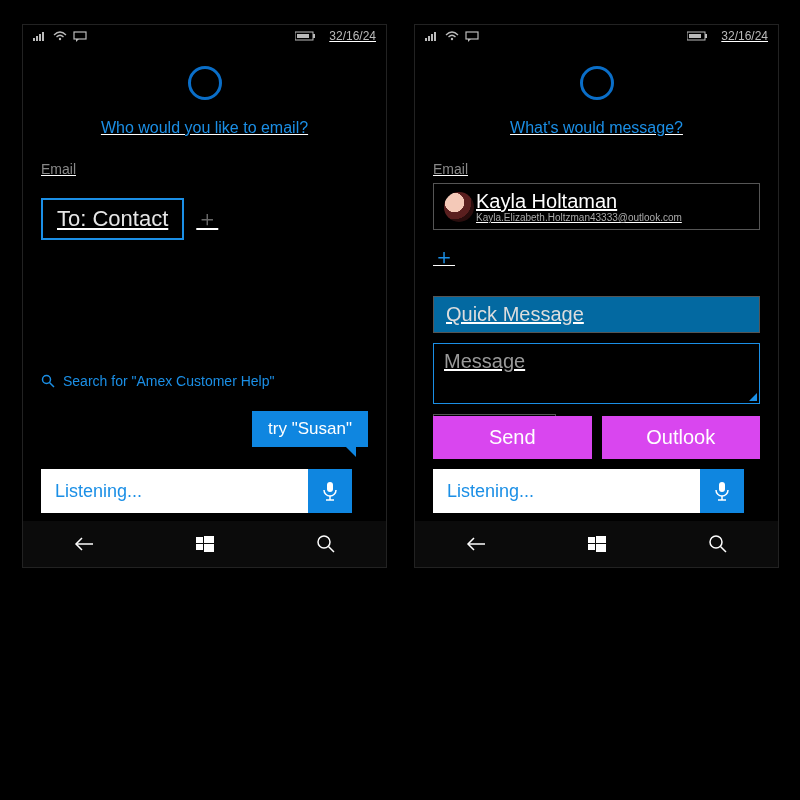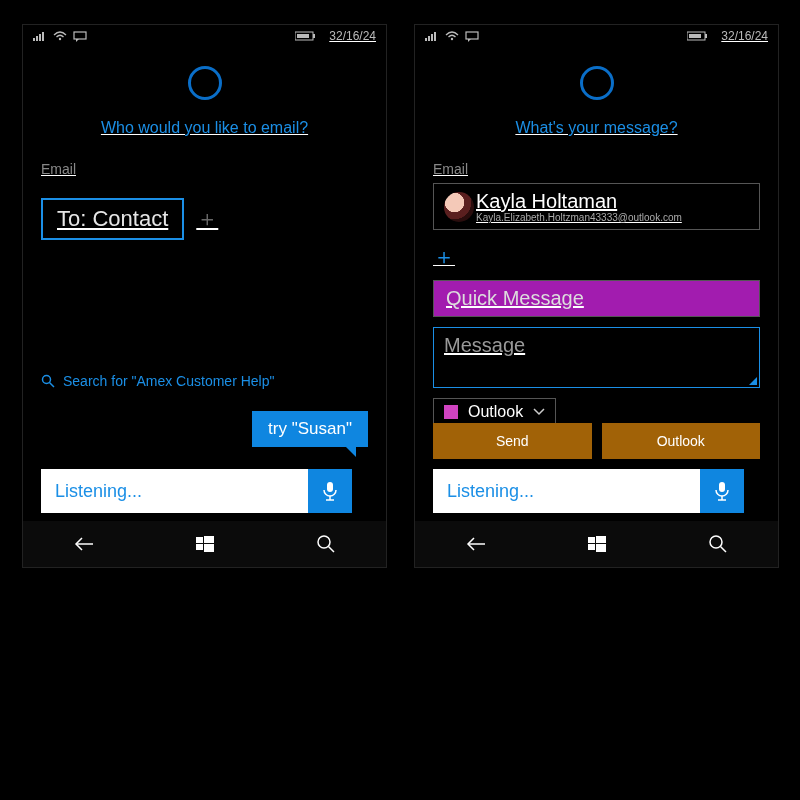--- a/index.html
+++ b/index.html
@@ -70,22 +70,22 @@
     background: #000;
   }
   .plus-icon { color:#666; font-size:22px; font-weight:300; cursor:pointer; }
 
   
   .field-box {
     border: 1px solid #555;
     padding: 6px 12px;
     font-size: 20px;
     color: #ddd;
-    margin: 0 18px 10px;
-    background:#a21caf;
+    margin: 16px 18px 10px;
+    background:#0369a1;
   }
   .msg-box {
     border:1px solid #1b8fe6;
     margin:0 18px 10px;
     padding:6px 10px 30px;
     color:#999; font-size:20px;
     position:relative;
     background:#000;
   }
   .msg-box .resize {
@@ -153,22 +153,22 @@
     background:#0b0b0b; display:flex; justify-content:space-around; align-items:center;
   }
   .navbar .navbtn{ width:40px;height:40px;display:flex;align-items:center;justify-content:center;cursor:pointer;}
 
   
   .btn-row{
     position:absolute; left:18px; right:18px; bottom:108px;
     display:flex; gap:10px;
   }
   .btn{
-    flex:1; background:#a16207; color:#fff; text-align:center;
-    padding:10px 0; font-size:14px; cursor:pointer;
+    flex:1; background:#d946ef; color:#fff; text-align:center;
+    padding:10px 0; font-size:20px; cursor:pointer;
   }
 
   .plus-row{ padding:4px 18px 8px; }
 </style>
 </head>
 <body>
 
 <div class="phone left">
 
   <div class="statusbar">
@@ -297,21 +297,21 @@
           <rect x="2" y="3" width="12" height="4" fill="#bbb"></rect>
         </svg>
     </span>
     <span class="time">32/16/24</span>
   </div>
 
   <div class="ring-area">
     <div class="ring"></div>
   </div>
 
-  <div class="prompt">What's your message?</div>
+  <div class="prompt">What's would message?</div>
 
   <div class="section-label">Email</div>
 
   <div class="contact-card">
     <div class="avatar"></div>
     <div class="contact-text">
       <div class="name">Kayla Holtaman</div>
       <div class="addr">Kayla.Elizabeth.Holtzman43333@outlook.com</div>
     </div>
   </div>

